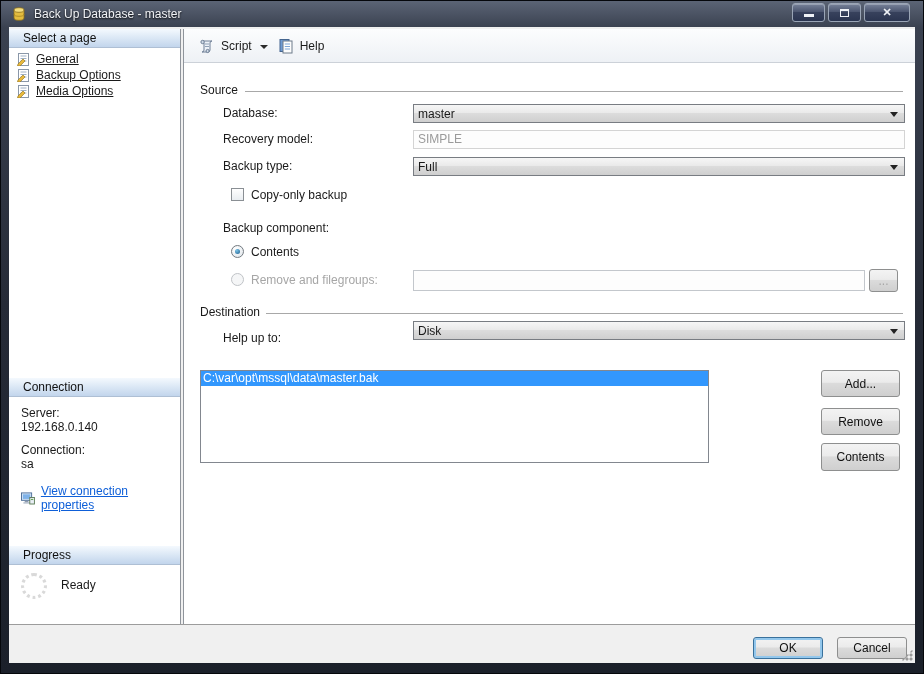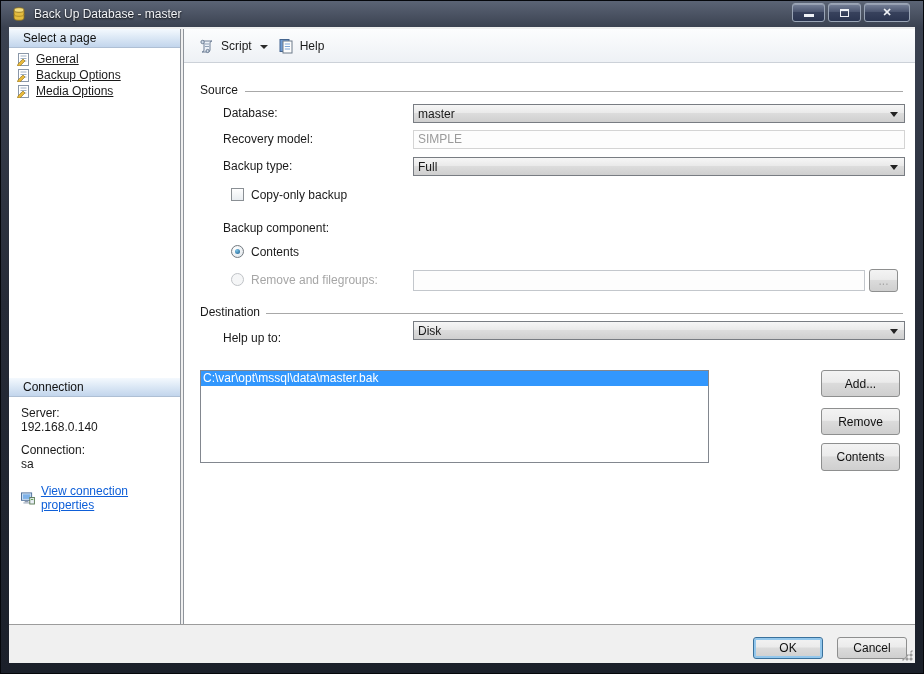--- a/index.html
+++ b/index.html
@@ -164,20 +164,29 @@
                 <rect x="4" y="10" width="4" height="1.6" fill="#8d9aac"></rect>
                 <rect x="2.6" y="11.6" width="7" height="1.4" fill="#aab6c6"></rect>
                 <rect x="9.5" y="6.5" width="5" height="7" fill="#e9eef5" stroke="#5a7a55"></rect>
                 <rect x="10.8" y="8" width="2.4" height="1.2" fill="#66a84f"></rect>
               </svg>
               <span class="link">View connection properties</span>
             </div>
           </div>
         </div>
 
+        <div class="prog-section">
+          <div class="side-header">
+            <span>Progress</span>
+          </div>
+          <div class="prog-body">
+            <div class="spinner"></div>
+            <div class="prog-label">Ready</div>
+          </div>
+        </div>
       </div>
 
       <div class="main">
         <div class="toolbar">
           <div class="tool-item">
             <svg width="16" height="16" viewBox="0 0 16 16">
               <path d="M4 3 h9 a2 2 0 0 0 -2 2 v7 a2 2 0 0 1 -2 2 h-6 a2 2 0 0 0 2 -2 v-7 a2 2 0 0 1 -1 -2 z" fill="#eef2f8" stroke="#6e7f96"></path>
               <circle cx="3.6" cy="4" r="1.7" fill="#cfd9e6" stroke="#6e7f96"></circle>
               <circle cx="8.6" cy="13" r="1.6" fill="#cfd9e6" stroke="#6e7f96"></circle>
               <line x1="6" y1="6" x2="10" y2="6" stroke="#8fa0b5"></line>

